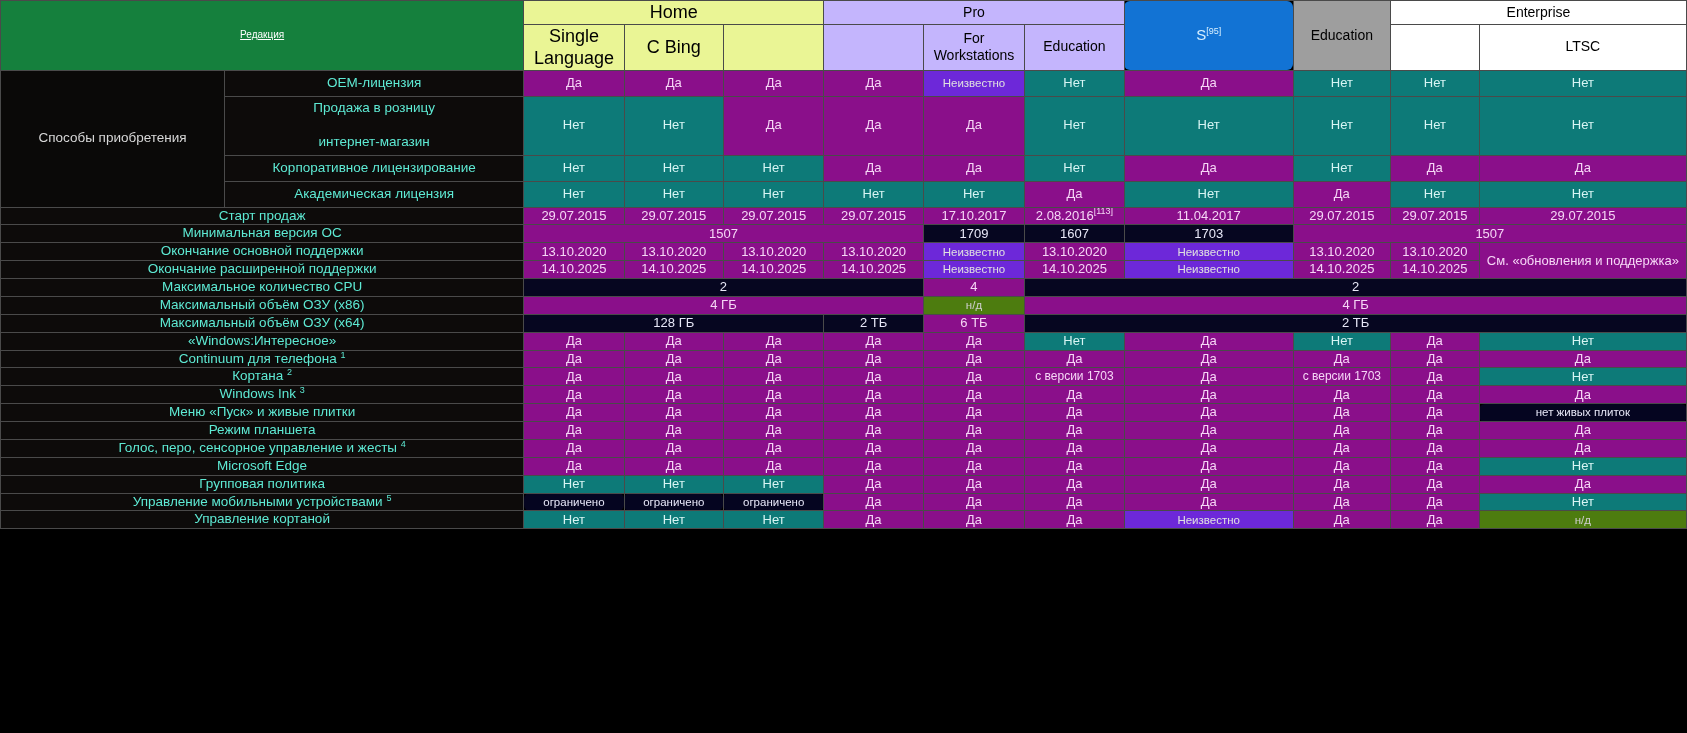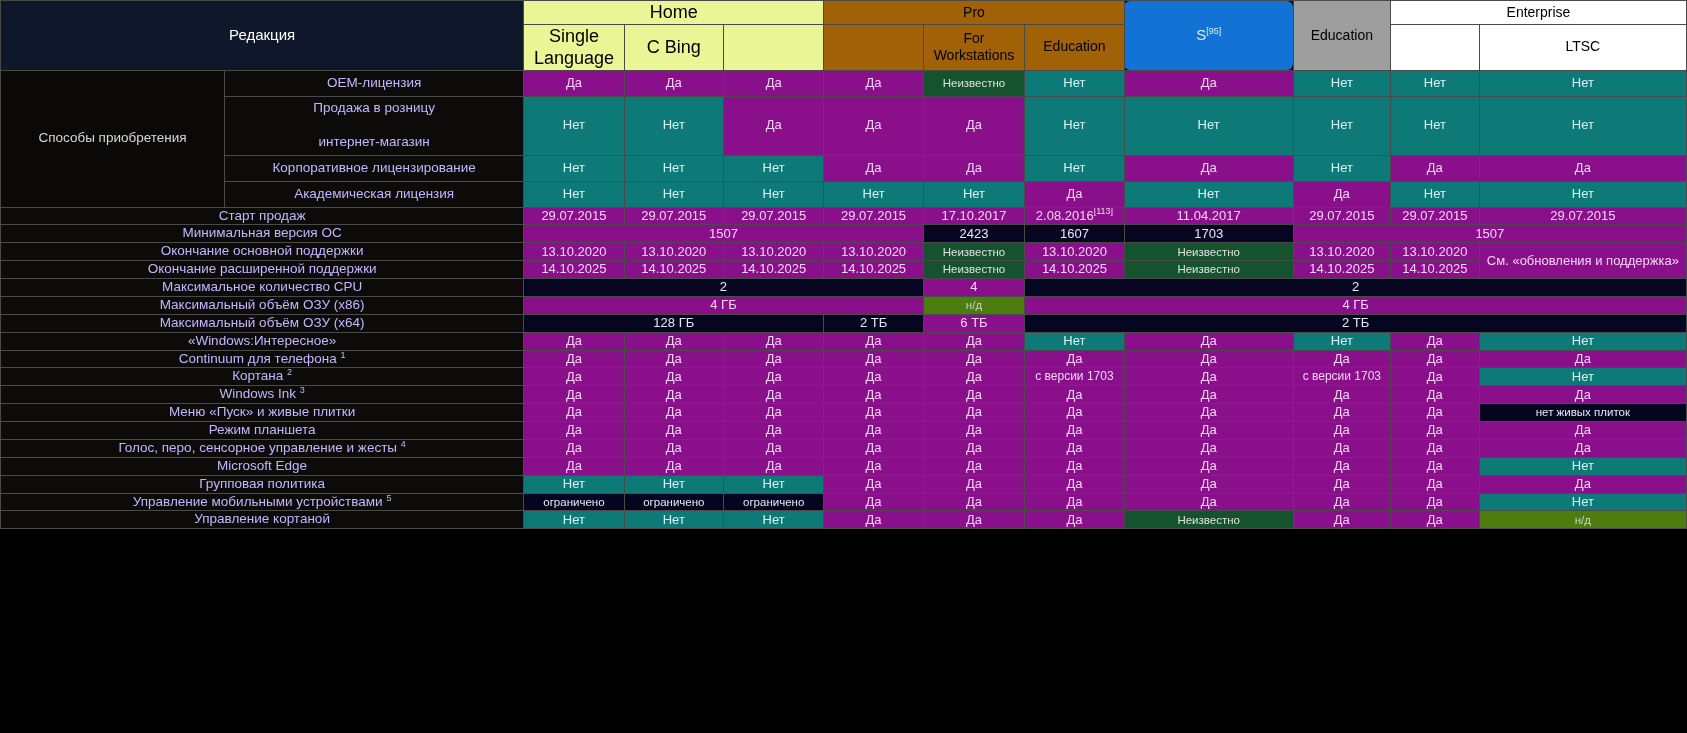--- a/index.html
+++ b/index.html
@@ -17,48 +17,49 @@
     border:1px solid #4a4a4a;
     text-align:center;
     vertical-align:middle;
     font-weight:normal;
     padding:0 2px;
     overflow:hidden;
     line-height:1.25;
   }
   
   .hdr-edition{
-    background:#0f172a;color:#ffffff;font-weight:bold;font-size:15px;
+    background:#15803d;color:#ffffff;font-weight:bold;font-size:10px;
     border-color:#555;
+    text-decoration:underline;
   }
   .hdr-home{background:#eaf595;color:#000;font-weight:bold;font-size:18px;border-color:#7a7a4a;}
-  .hdr-pro{background:#a16207;color:#000;font-weight:bold;font-size:14px;border-color:#3a8a3a;}
+  .hdr-pro{background:#c4b5fd;color:#000;font-weight:bold;font-size:14px;border-color:#3a8a3a;}
   .hdr-s{background:#1273d4;color:#d8f0ff;font-weight:bold;font-size:15px;border-color:#0a4a8a;border-radius:6px;}
   .hdr-edu-grey{background:#9e9e9e;color:#000;font-weight:bold;font-size:14px;border-color:#666;}
   .hdr-ent{background:#ffffff;color:#000;font-weight:bold;font-size:14px;border-color:#999;}
   sup{font-size:9px;line-height:0;}
   .hdr-s sup{color:#d8f0ff;}
 
   
   .rowlabel{
-    background:#0d0b0a;color:#c4b5fd;font-size:13.5px;text-align:center;
+    background:#0d0b0a;color:#5eead4;font-size:13.5px;text-align:center;
     border-color:#4a4a4a;
   }
   .rowlabel-group{
     background:#0a0908;color:#d8d8d8;font-size:13.5px;text-align:center;
     border-color:#4a4a4a;
   }
 
   
   .yes{background:#8a0f8a;color:#f6d6f6;font-size:13px;}
   .no{background:#0d7a78;color:#d7f5f4;font-size:13px;}
-  .unk{background:#14532d;color:#e0e0e0;font-size:11.5px;margin-left:11px;}
+  .unk{background:#6d28d9;color:#e0e0e0;font-size:11.5px;margin-left:11px;}
   .na{background:#4d7c0f;color:#cfcfcf;font-size:11.5px;}
   .darkblue{background:#060620;color:#e8e8f8;font-size:13px;}
-  .notiles{background:#050520;color:#e8e8f8;font-size:11.5px;}
+  .notiles{background:#050520;color:#e8e8f8;font-size:11.5px;border-radius:6px;}
   .two-line{font-size:12px;}
   .ref{font-size:9px;vertical-align:super;margin-top:12px;}
 </style>
 </head>
 <body>
 
 <table class="cmp">
   <colgroup>
     <col style="width:212px">
       <col style="width:283px">
@@ -154,21 +155,21 @@
         <td class="yes">17.10.2017</td>
         <td class="yes">2.08.2016<sup class="ref">[113]</sup></td>
         <td class="yes">11.04.2017</td>
         <td class="yes">29.07.2015</td>
         <td class="yes">29.07.2015</td>
         <td class="yes">29.07.2015</td>
       </tr>
       <tr>
         <td class="rowlabel" colspan="2">Минимальная версия ОС</td>
         <td class="yes" colspan="4">1507</td>
-        <td class="darkblue">2423</td>
+        <td class="darkblue">1709</td>
         <td class="darkblue">1607</td>
         <td class="darkblue">1703</td>
         <td class="yes" colspan="3">1507</td>
       </tr>
       <tr>
         <td class="rowlabel" colspan="2">Окончание основной поддержки</td>
         <td class="yes">13.10.2020</td>
         <td class="yes">13.10.2020</td>
         <td class="yes">13.10.2020</td>
         <td class="yes">13.10.2020</td>

